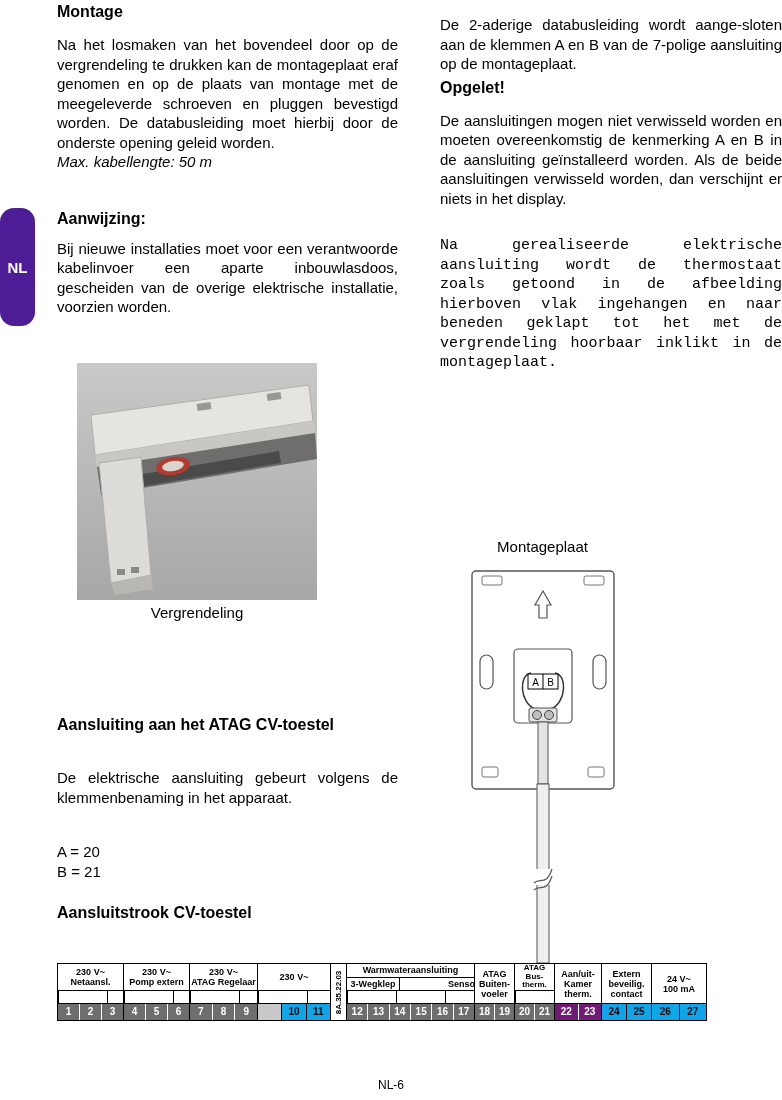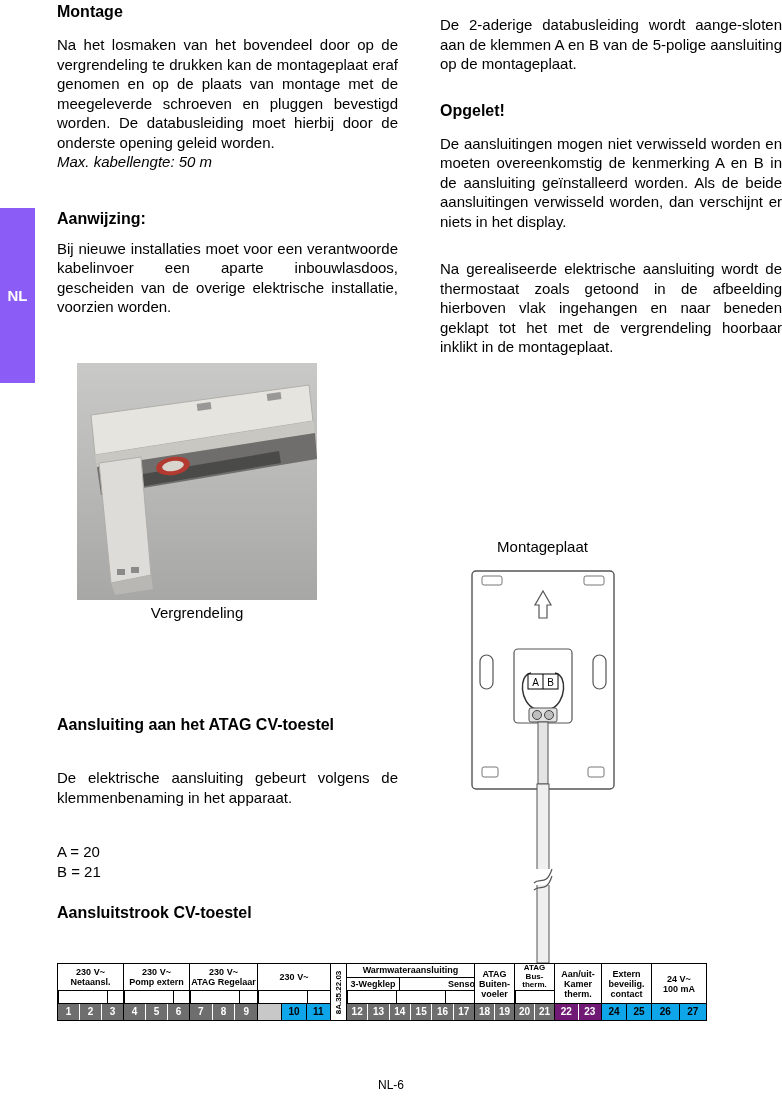--- a/index.html
+++ b/index.html
@@ -10,31 +10,31 @@
   .col { position:absolute; top:2px; font-size:15px; line-height:19.5px; }
   .col-left  { left:57px;  width:341px; }
   .col-right { left:440px; width:342px; }
 
   h2 { font-size:16px; line-height:20px; font-weight:bold; }
   p.just { text-align:justify; }
   .body-p { margin-top:13px; }
   .italic { font-style:italic; }
   .mt-aanwijzing { margin-top:37px; }
   .tight { margin-top:10px; }
-  .mt-opgelet { margin-top:27px; }
+  .mt-opgelet { margin-top:4px; }
   .mt-p2 { margin-top:13px; }
-  .mt-p3 { margin-top:28px; }
+  .mt-p3 { margin-top:28px;font-family:Liberation Mono, monospace; }
   .mt-cv { margin-top:93px; }
   .mt-cvbody { margin-top:33px; }
   .mt-ab { margin-top:35px; }
   .mt-strip { margin-top:22px; }
 
-  .nl-tab { position:absolute; left:0; top:208px; width:35px; height:175px; background:#8b5cf6;
+  .nl-tab { position:absolute; left:0; top:208px; width:35px; height:118px; background:#4c1d95;
             color:#fff; display:flex; align-items:center; justify-content:center;
-            font-weight:bold; font-size:15px; }
+            font-weight:bold; font-size:15px;border-radius:14px; }
 
   .photo { margin:46px 0 0 20px; width:240px; height:237px; }
   .photo svg { display:block; }
   .caption { margin:3px 0 0 20px; width:240px; text-align:center; font-size:15px; }
 
   .diagram { position:absolute; left:440px; top:538px; width:205px; }
   .diagram-label { text-align:center; font-size:15px; margin-bottom:8px; }
   .diagram svg { display:block; margin:0 auto; }
 
   .page-number { position:absolute; left:0; right:0; top:1078px; text-align:center; font-size:12px; }
@@ -110,21 +110,21 @@
     <div class="caption">Vergrendeling</div>
 
     <h2 class="mt-cv">Aansluiting aan het ATAG CV-toestel</h2>
     <p class="mt-cvbody just">De elektrische aansluiting gebeurt volgens de klemmenbenaming in het apparaat.</p>
     <p class="mt-ab">A = 20</p>
     <p>B = 21</p>
     <h2 class="mt-strip">Aansluitstrook CV-toestel</h2>
   </div>
 
   <div class="col col-right">
-    <p class="just body-p">De 2-aderige databusleiding wordt aange-sloten aan de klemmen A en B van de 5-polige aansluiting op de montageplaat.</p>
+    <p class="just body-p">De 2-aderige databusleiding wordt aange-sloten aan de klemmen A en B van de 7-polige aansluiting op de montageplaat.</p>
     <h2 class="mt-opgelet">Opgelet!</h2>
     <p class="just mt-p2">De aansluitingen mogen niet verwisseld worden en moeten overeenkomstig de kenmerking A en B in de aansluiting geïnstalleerd worden. Als de beide aansluitingen verwisseld worden, dan verschijnt er niets in het display.</p>
     <p class="just mt-p3">Na gerealiseerde elektrische aansluiting wordt de thermostaat zoals getoond in de afbeelding hierboven vlak ingehangen en naar beneden geklapt tot het met de vergrendeling hoorbaar inklikt in de montageplaat.</p>
   </div>
 
   <div class="diagram">
     <div class="diagram-label">Montageplaat</div>
     <svg width="182" height="405" viewBox="0 0 182 405">
 
       <rect x="20" y="8" width="142" height="218" rx="4" fill="#ffffff" stroke="#555" stroke-width="1.4"></rect>

